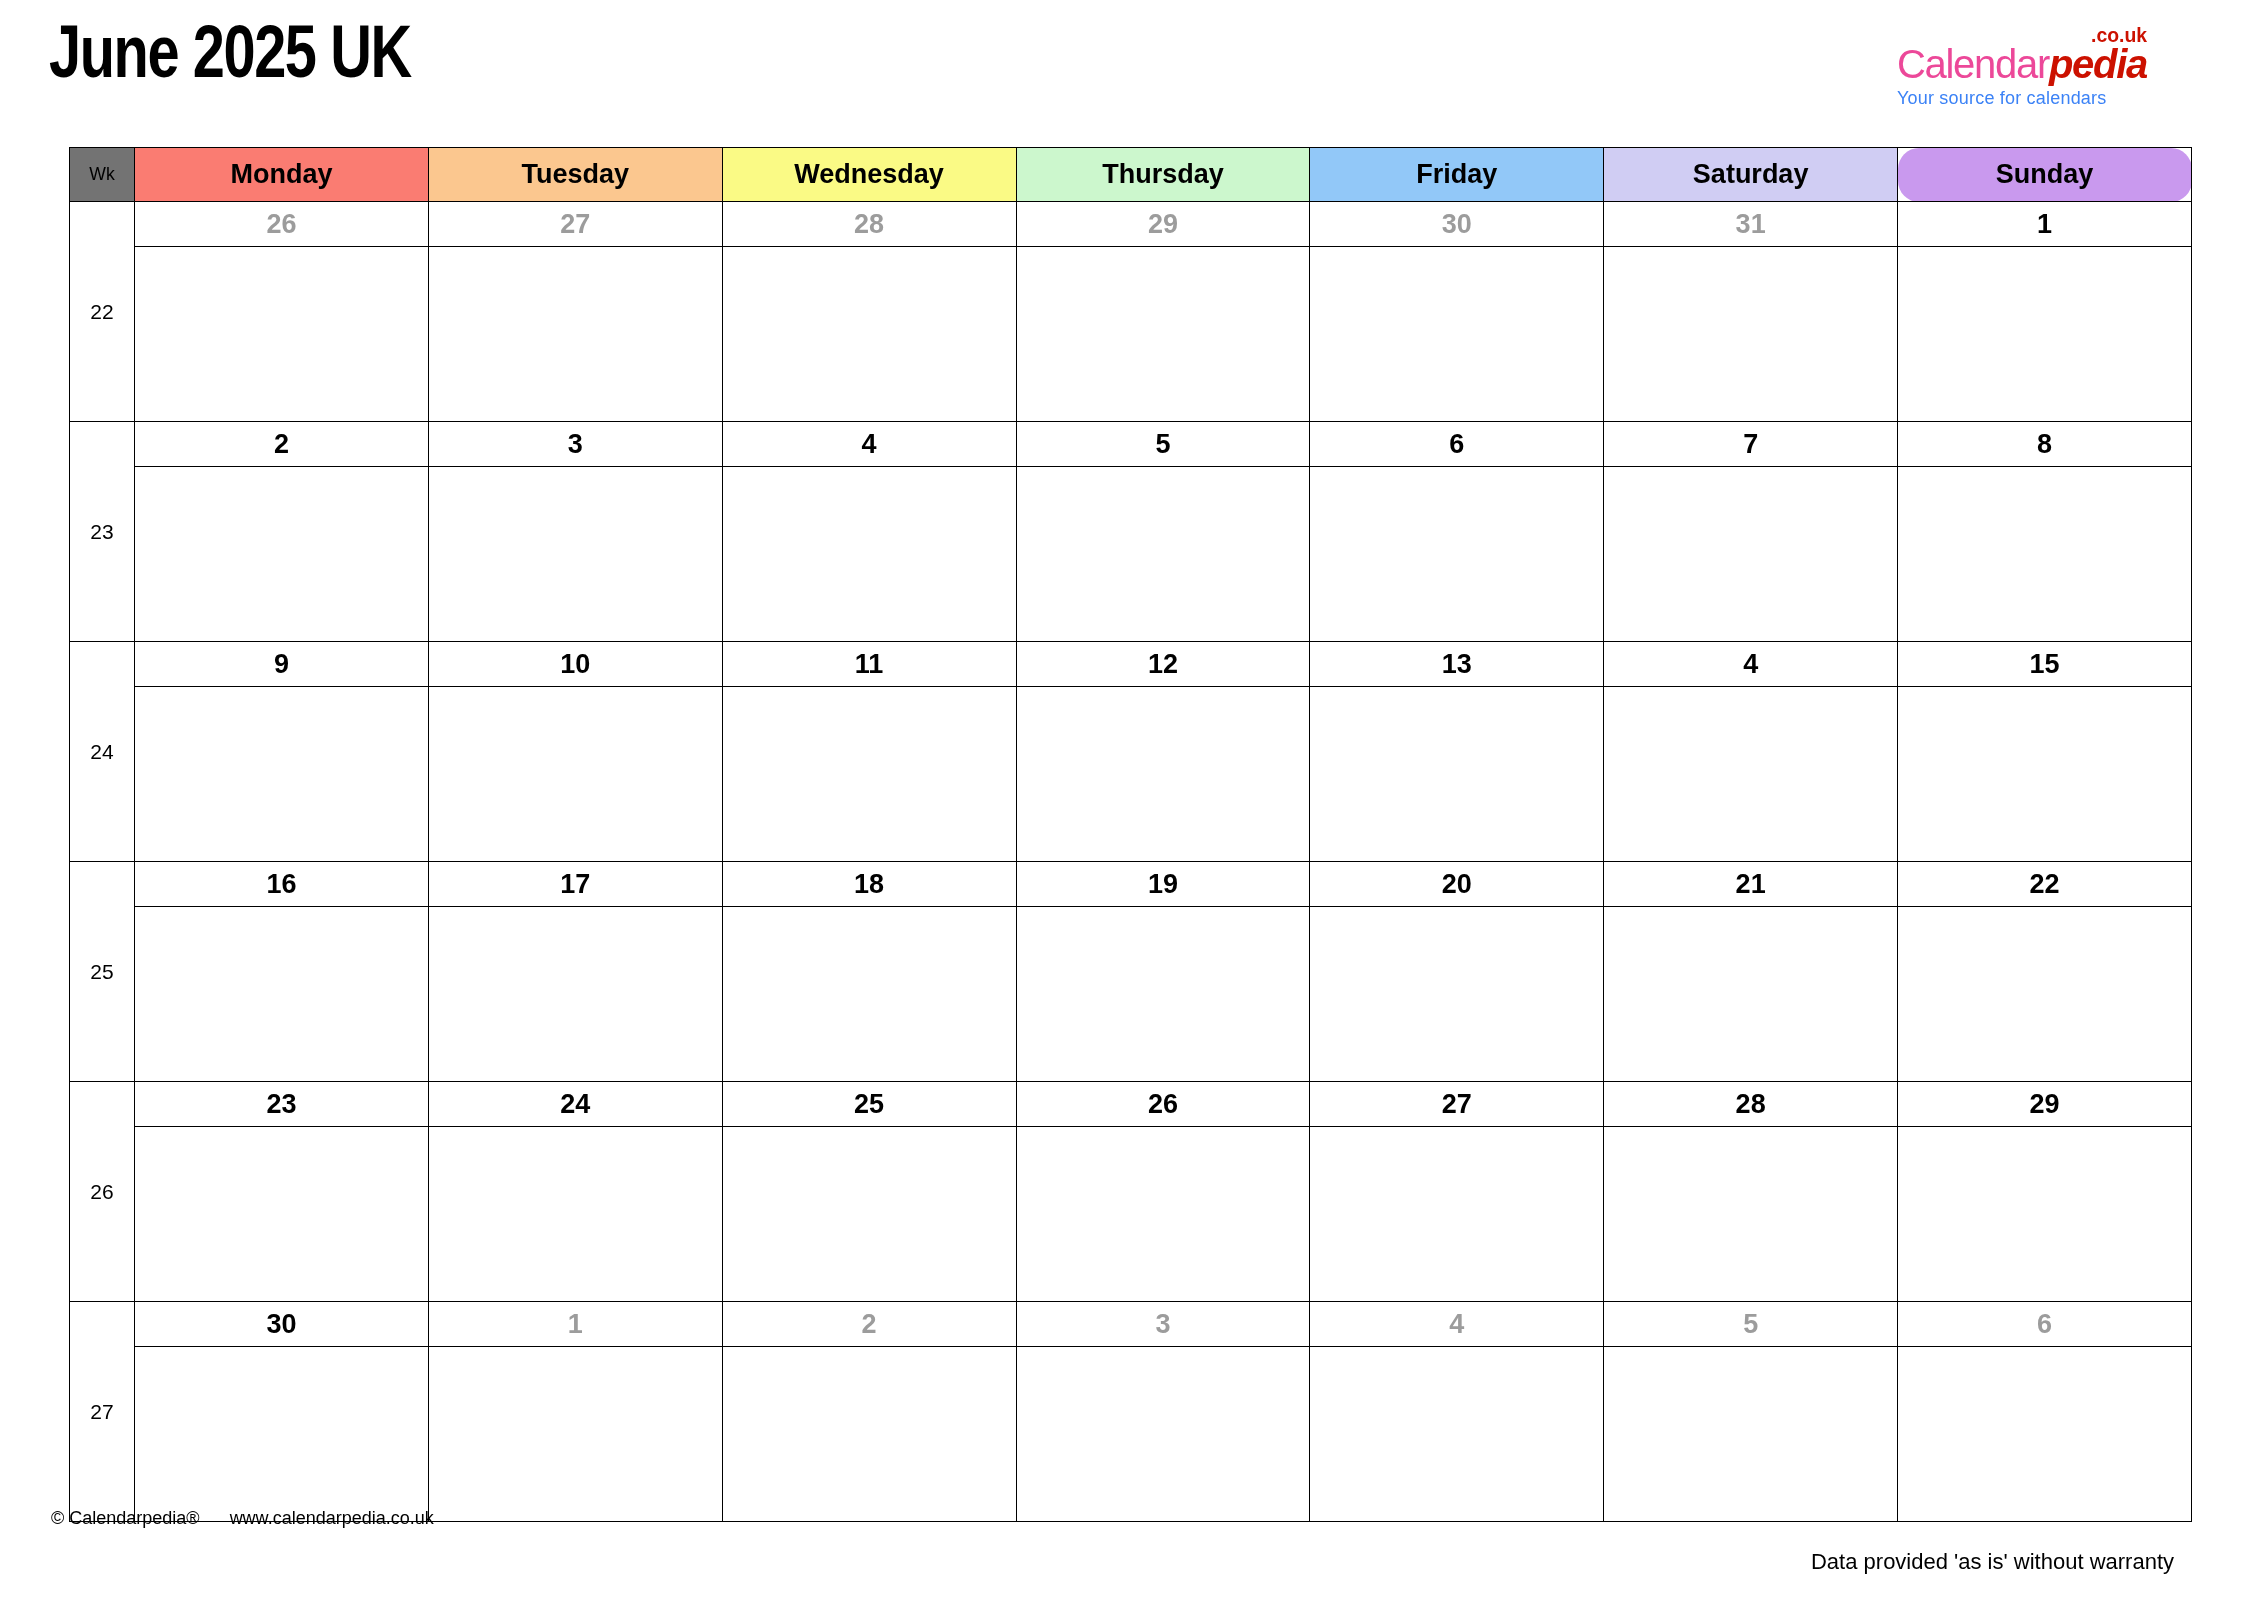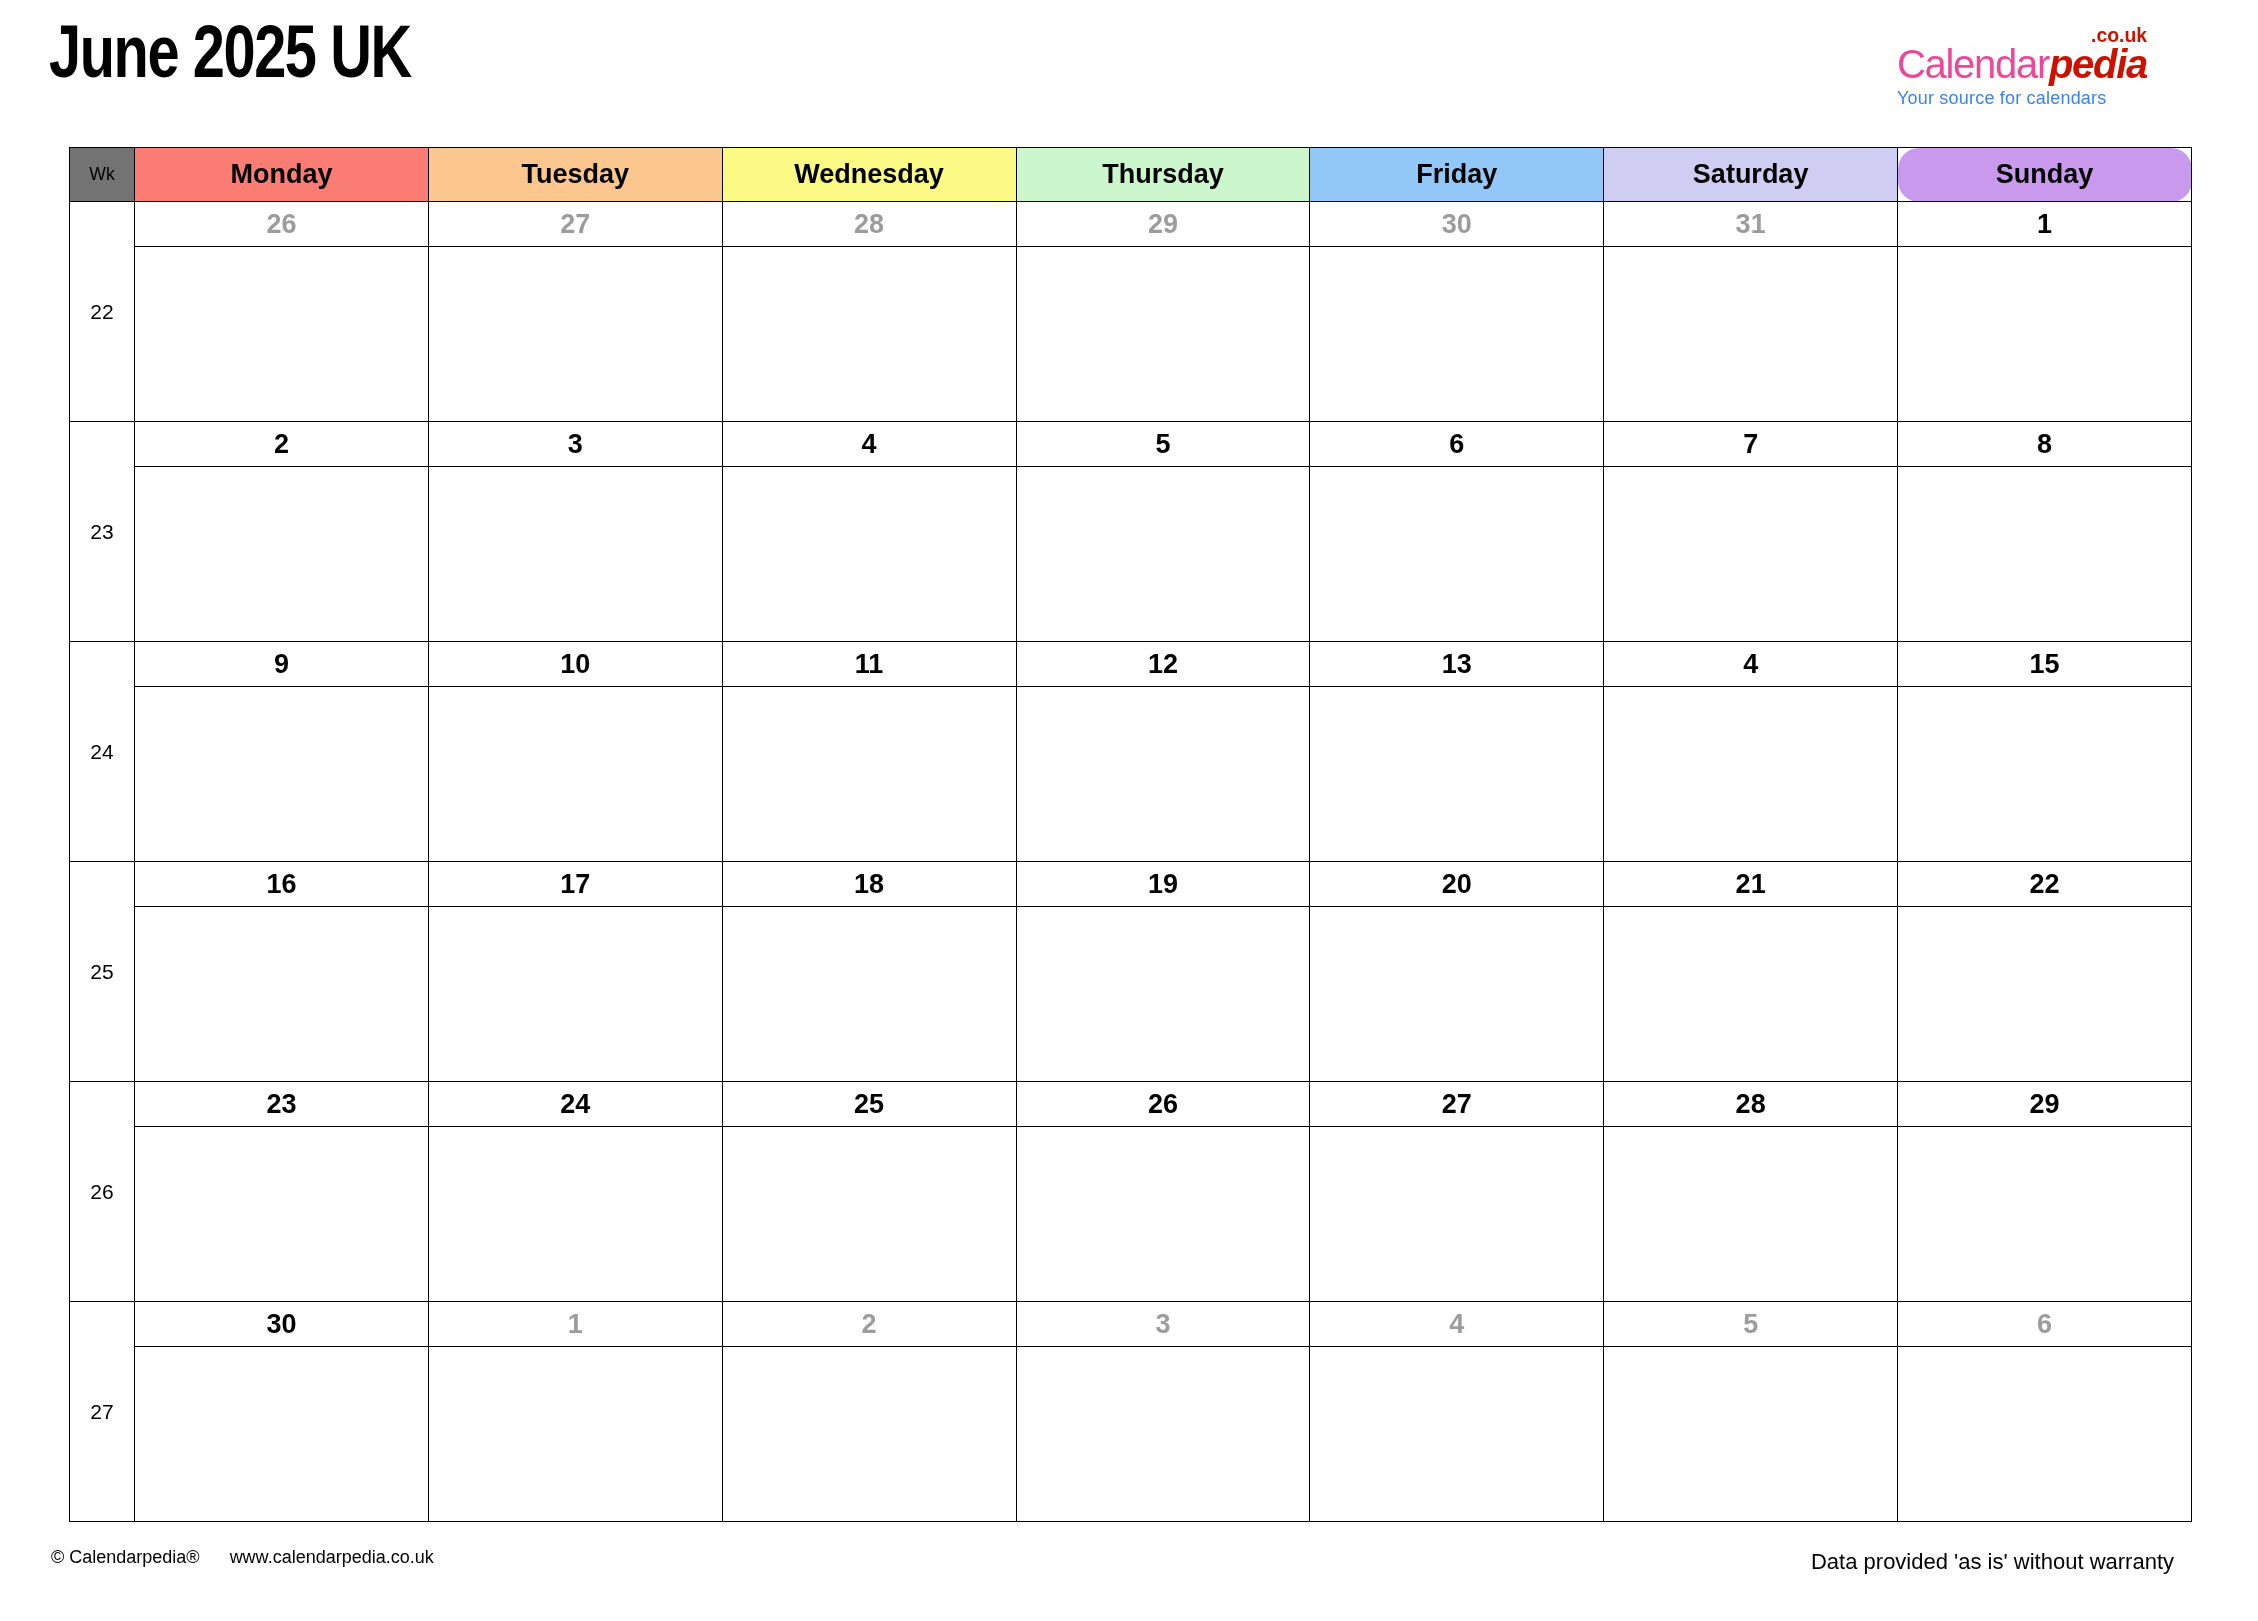--- a/index.html
+++ b/index.html
@@ -51,21 +51,21 @@
   td.wk-cell{font-size:21px;font-weight:normal;background:#ffffff;}
   .col-monday{background:var(--c-monday);}
   .col-tuesday{background:var(--c-tuesday);}
   .col-wednesday{background:var(--c-wednesday);}
   .col-thursday{background:var(--c-thursday);}
   .col-friday{background:var(--c-friday);}
   .col-saturday{background:var(--c-saturday);}
   .col-sunday{background:var(--c-sunday);border-radius:21px;}
 
   
-  .footer-left{position:absolute;left:51px;top:1547px;font-size:18px;white-space:nowrap;}
+  .footer-left{position:absolute;left:51px;top:1508px;font-size:18px;white-space:nowrap;}
   .footer-left .site{margin-left:30px;}
   .footer-right{position:absolute;right:84px;top:1549px;font-size:22px;white-space:nowrap;}
 </style>
 </head>
 <body>
 
 <div>
 
   <h1 class="page-title">June 2025 UK</h1>
 

